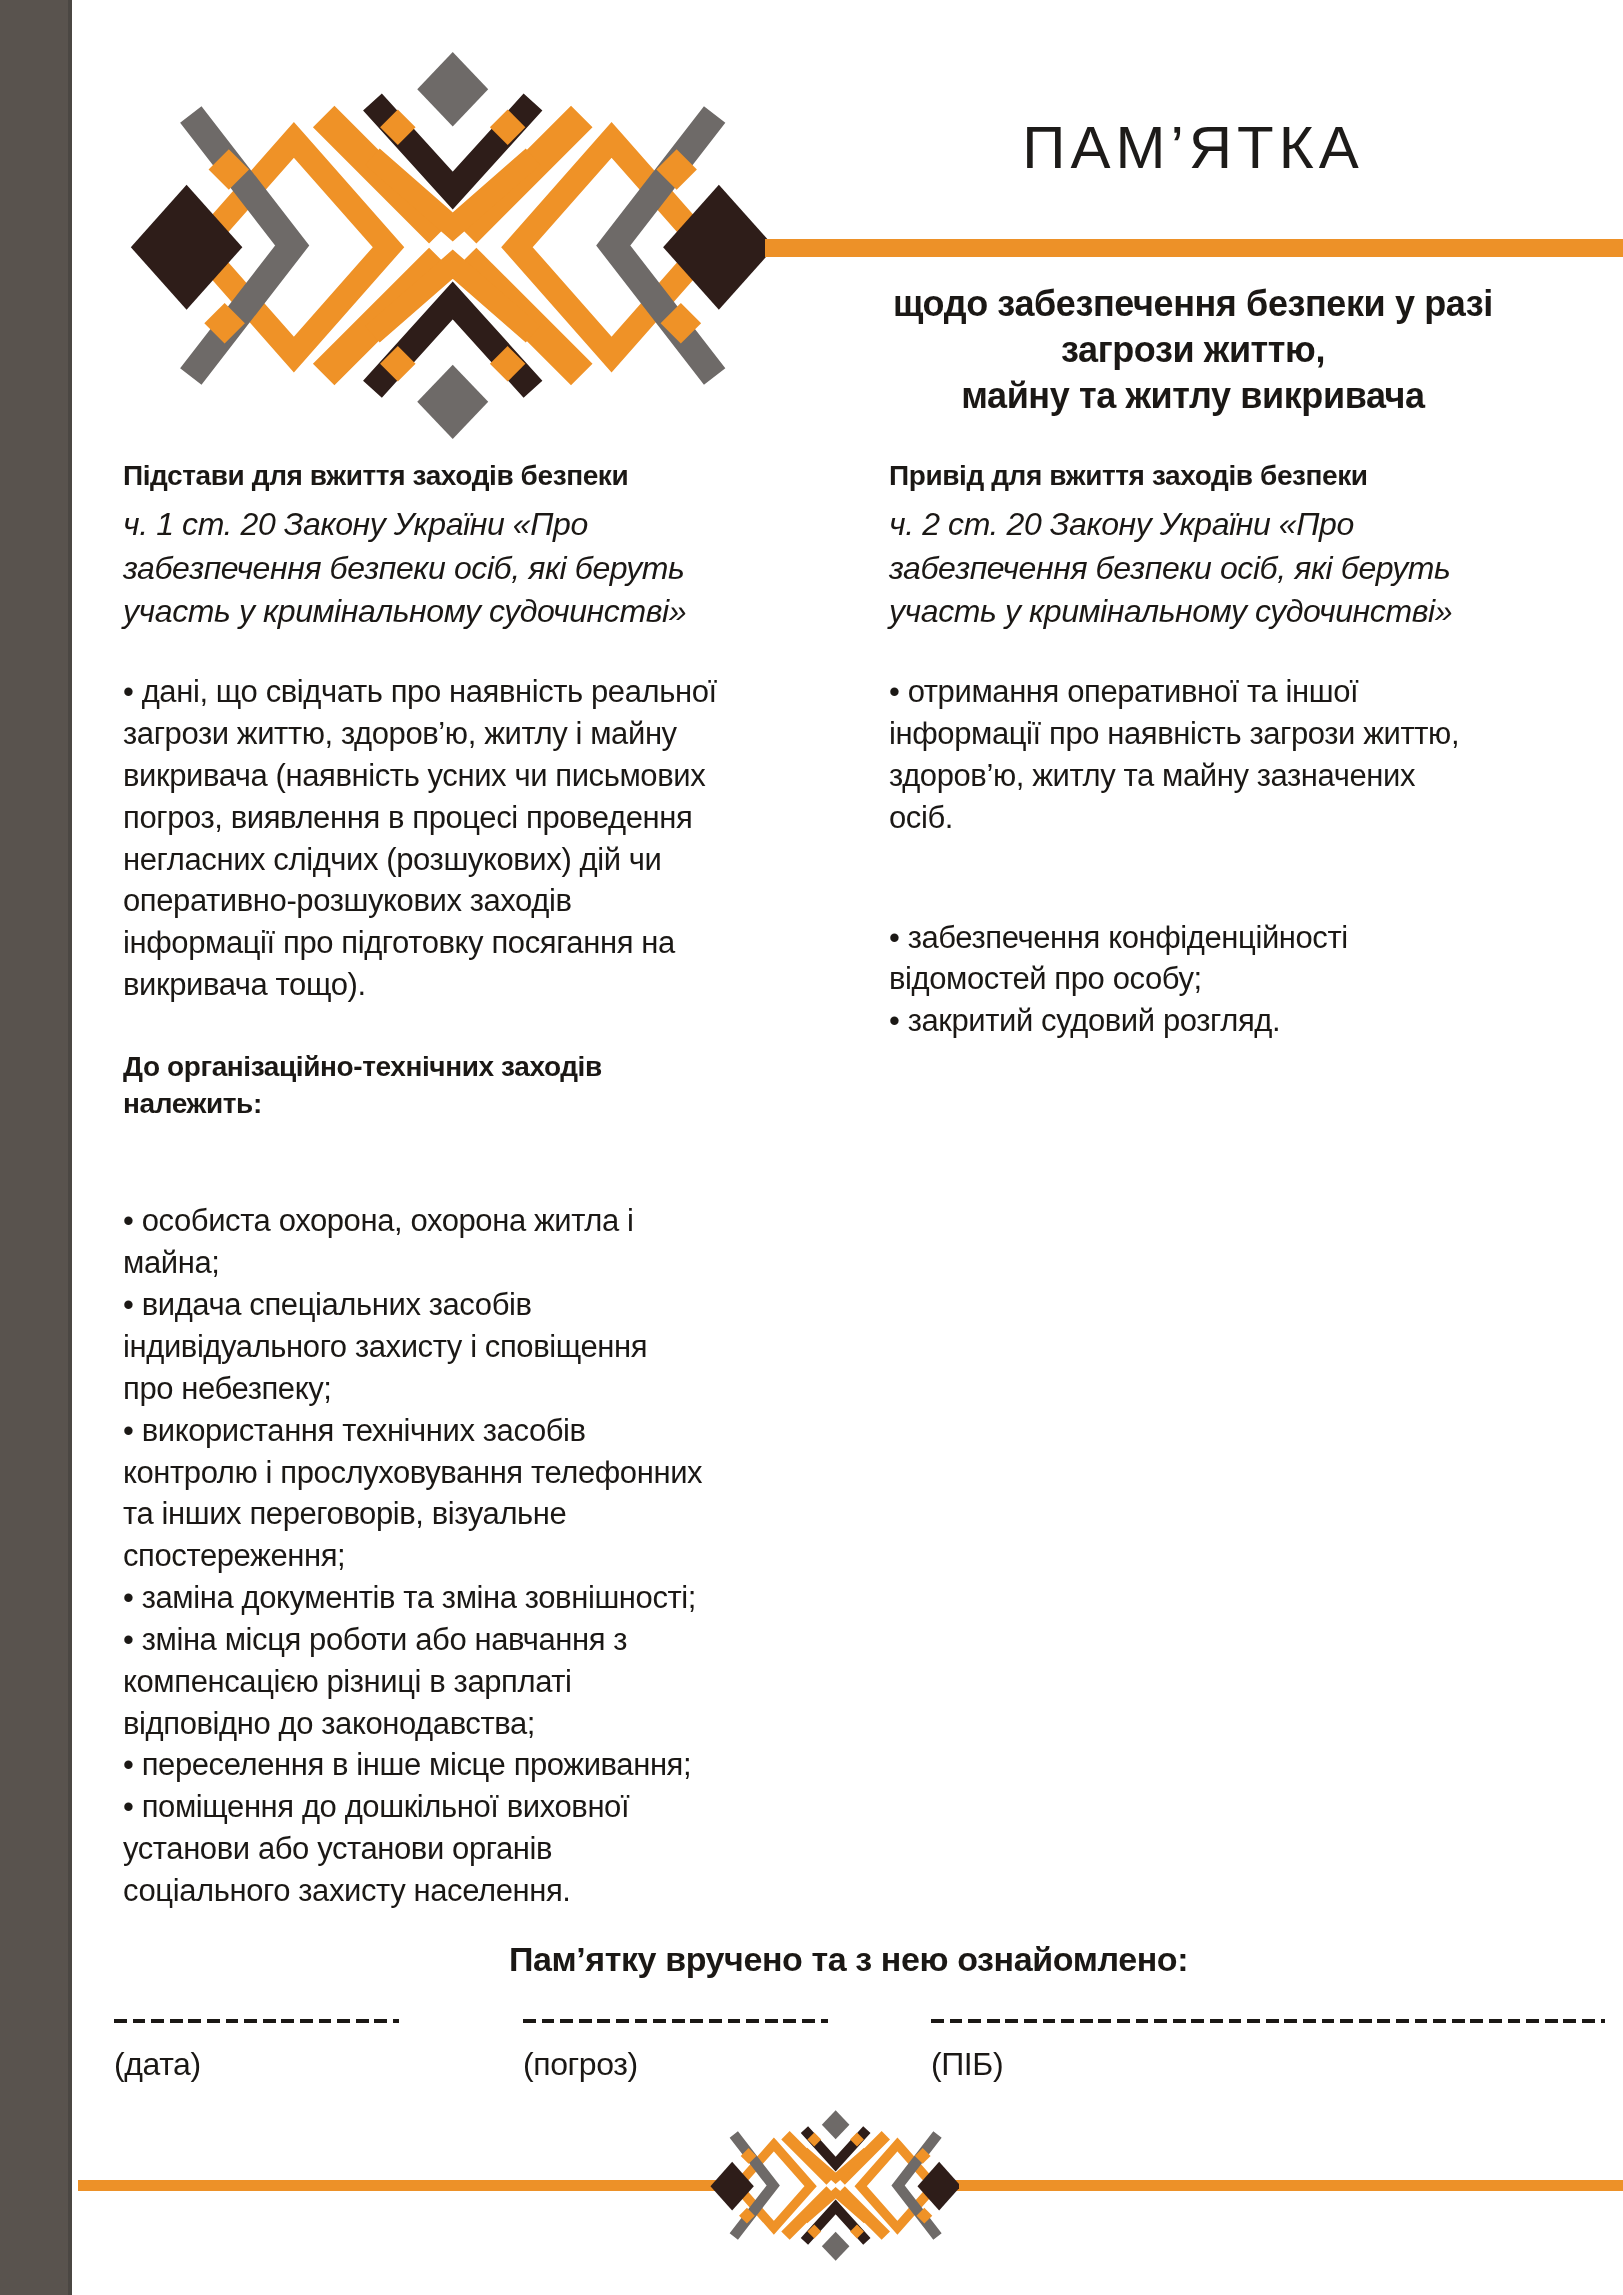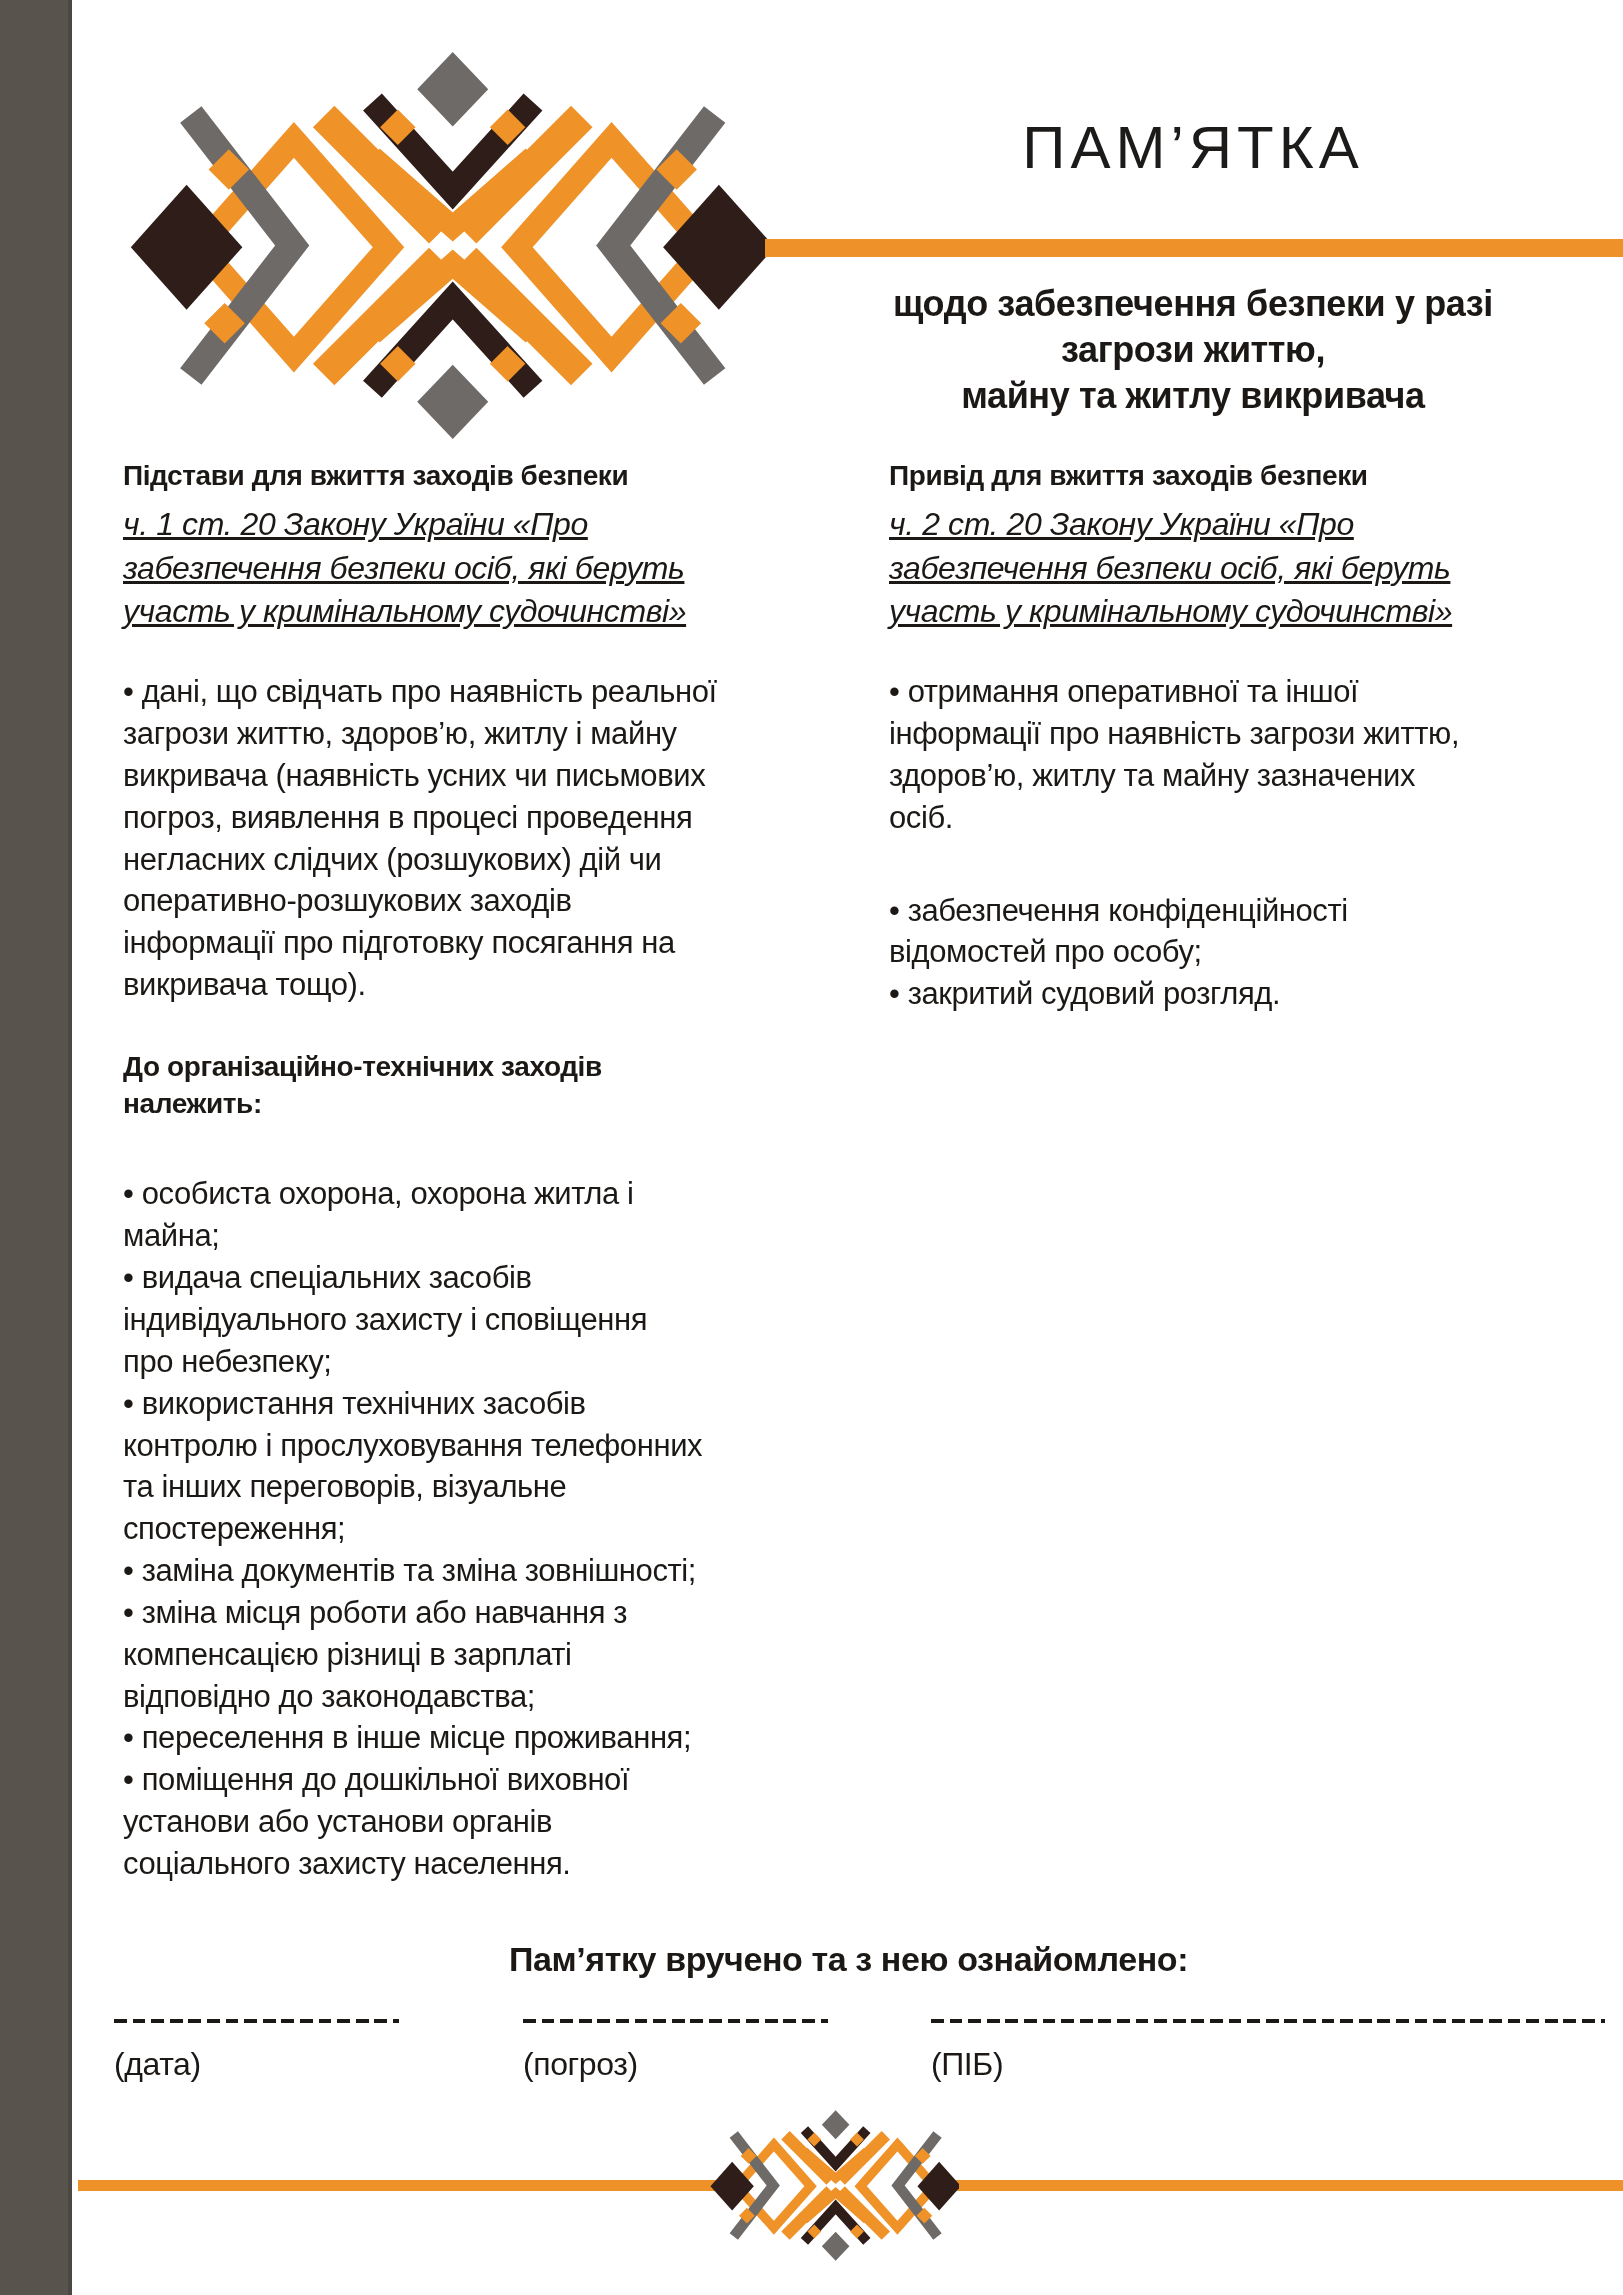--- a/index.html
+++ b/index.html
@@ -31,25 +31,25 @@
   }
   .col{position:absolute; top:457px; font-size:31px; line-height:1.35; letter-spacing:-0.4px;}
   .col-left{left:123px; width:723px;}
   .col-right{left:889px; width:693px;}
   .col h2{
     font-size:28px; line-height:1.33; font-weight:bold; margin:0 0 8.5px 0;
     white-space:pre-line; letter-spacing:-0.4px;
   }
   .law{
     font-style:italic; font-size:32px; line-height:1.37;
-    margin:0 0 37px 0; white-space:pre-line;text-decoration:underline;
+    margin:0 0 37px 0; white-space:pre-line;
   }
   .para{margin:0 0 42px 0; white-space:pre-line;}
   .h2b{margin-top:3.4px;}
-  .list{margin-top:51px; margin-bottom:0;}
+  .list{margin-top:78px; margin-bottom:0;}
   .ack-heading{
     position:absolute; left:73px; top:1940px; width:1551px;
     text-align:center; font-weight:bold; font-size:34px; letter-spacing:-0.4px;
   }
   .sig-line{
     position:absolute; top:2019px; height:4.2px;
     background:repeating-linear-gradient(90deg,#1b1815 0 12.7px,transparent 12.7px 18.6px);
   }
   .sig-line-1{left:114px; width:285px;}
   .sig-line-2{left:523px; width:305px;}

